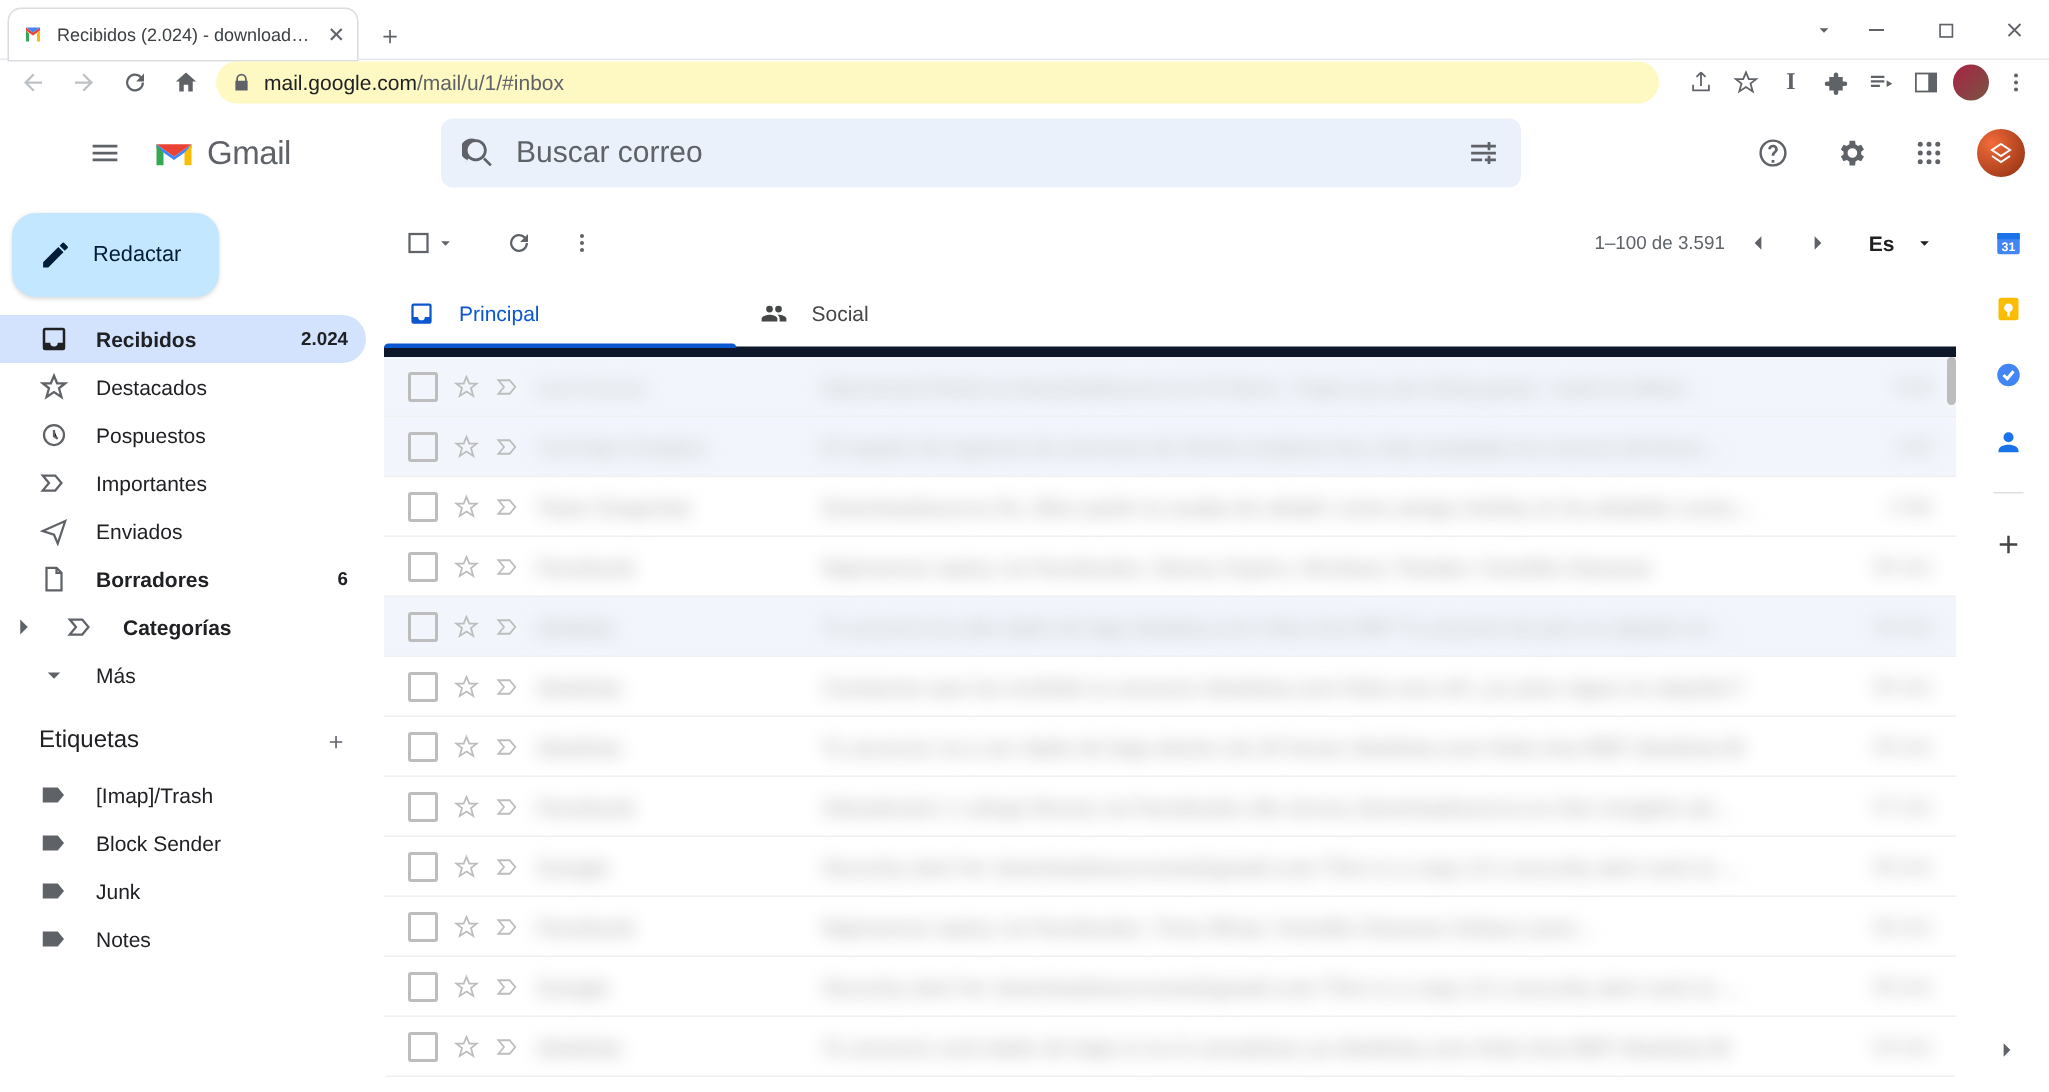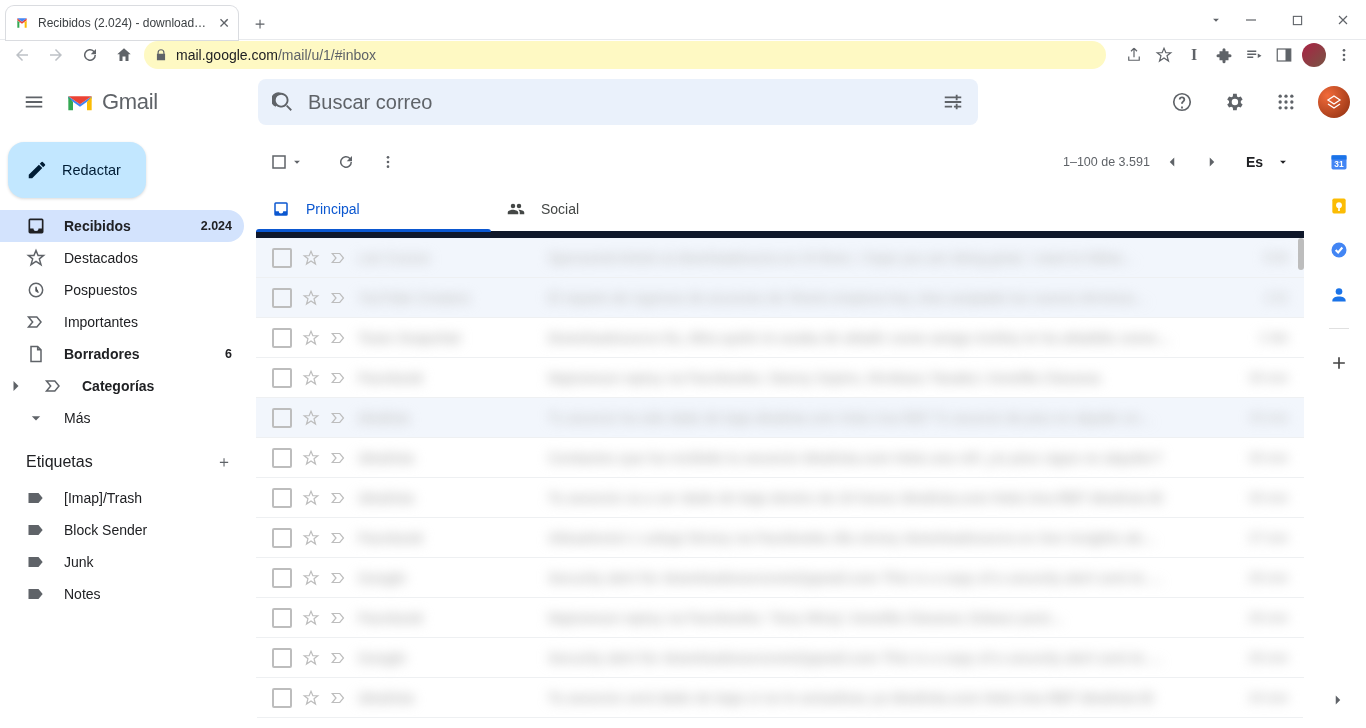--- a/index.html
+++ b/index.html
@@ -27,21 +27,21 @@
              padding:0 10px; gap:8px; color:#202124; font-size:14px; }
   .lock { color:#5f6368; }
   .addr-right { display:flex; align-items:center; gap:2px; margin-left:8px; }
   .ext-icn { width:28px; height:28px; display:flex; align-items:center; justify-content:center; color:#5f6368; }
   .avatar-sm { width:24px; height:24px; border-radius:50%; background:linear-gradient(135deg,#a24,#754); }
   .url-dim { color:#5f6368;}
   .url-host { color:#202124; }
 
   
   .app { height:658px; display:flex; flex-direction:column; background:#fff; }
-  .gm-header { height:64px; display:flex; align-items:center; padding:0 16px 0 12px; gap:10px; }
+  .gm-header { height:64px; display:flex; align-items:center; padding:0 16px 0 12px; gap:10px;margin-left:36px; }
   .burger { width:44px; height:44px; display:flex; align-items:center; justify-content:center; color:#5f6368; }
   .brand { display:flex; align-items:center; gap:8px; width:170px; }
   .brand-text { font-size:22px; color:#5f6368; letter-spacing:-0.3px; }
   .searchbar { flex:0 0 720px; margin-left:12px; height:46px; background:#eaf1fb; border-radius:8px; display:flex;
                align-items:center; padding:0 14px; gap:14px; }
   .search-icon { color:#5f6368; }
   .search-input { flex:1; border:none; background:transparent; outline:none; font-size:20px; color:#5f6368; }
   .search-input::placeholder { color:#5f6368; }
   .tune-icon { color:#5f6368; }
   .hdr-right { margin-left:auto; display:flex; align-items:center; gap:12px; }
@@ -306,20 +306,26 @@
             <path stroke="currentColor" stroke-width="1.8" d="M12 8v5l3 2"></path>
           </svg>
         <span>Pospuestos</span>
       </div>
       <div class="nav-item">
         <svg viewBox="0 0 24 24">
             <path fill="none" stroke="currentColor" stroke-width="1.8" d="M3 6h10l5 6-5 6H3l5-6z"></path>
           </svg>
         <span>Importantes</span>
       </div>
+      <div class="nav-item">
+        <svg viewBox="0 0 24 24">
+            <path fill="none" stroke="currentColor" stroke-width="1.8" d="M3 12l18-8-6 18-3-7z"></path>
+          </svg>
+        <span>Enviados</span>
+      </div>
       <div class="nav-item bold">
         <svg viewBox="0 0 24 24">
             <path fill="none" stroke="currentColor" stroke-width="1.8" d="M6 3h8l4 4v14H6zM14 3v4h4"></path>
           </svg>
         <span>Borradores</span>
         <span class="count">6</span>
       </div>
       <div class="nav-item bold catrow">
         <span class="caret">
             <svg width="12" height="12" viewBox="0 0 24 24">

